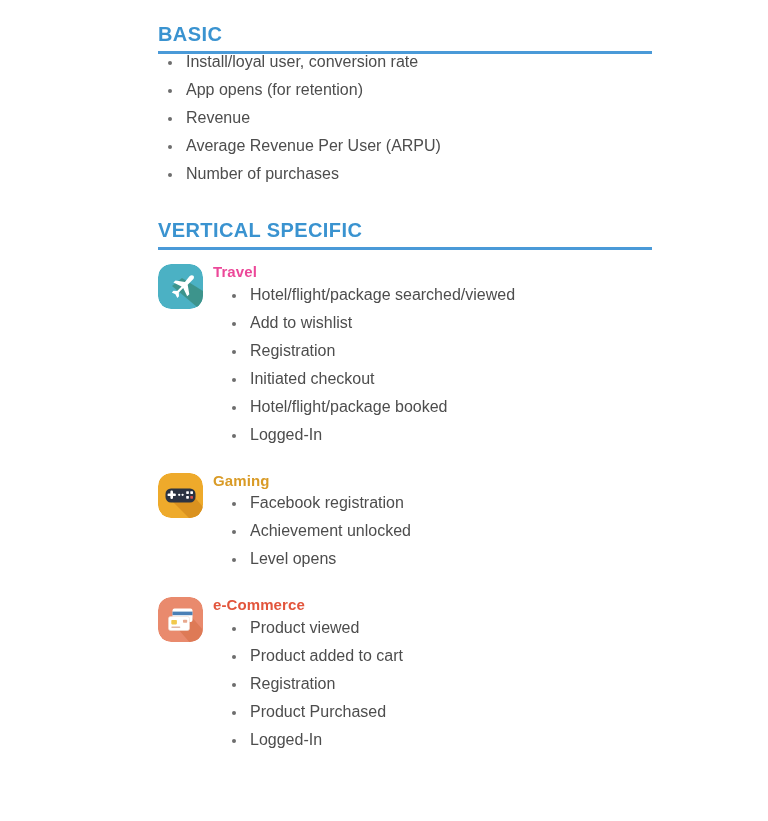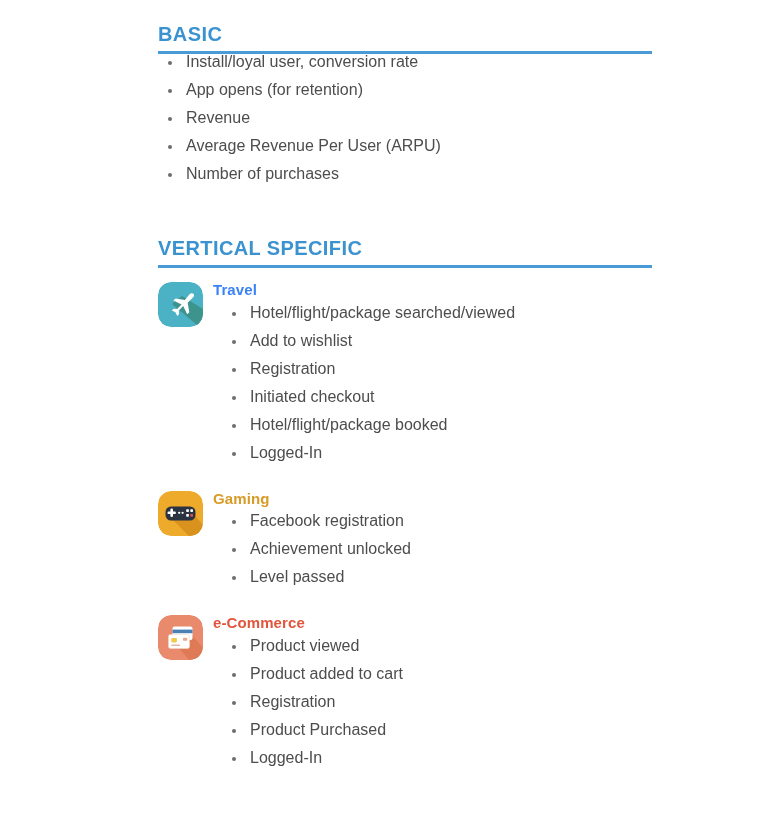--- a/index.html
+++ b/index.html
@@ -64,21 +64,21 @@
     background: #6d6d6d;
   }
 
   .basic-list {
     margin-top: 18px;
     padding-left: 33px;
   }
 
   
   .vertical-section {
-    margin-top: 34px;
+    margin-top: 16px;
   }
   .vertical-block {
     position: relative;
     min-height: 56px;
     padding-left: 55px;
     margin-bottom: 30px;
   }
   .vertical-block:last-child { margin-bottom: 0; }
 
   .vertical-title {
@@ -141,21 +141,21 @@
                 <rect x="0" y="0" width="45" height="45" rx="13" ry="13"></rect>
               </clipPath>
           </defs>
           <g clip-path="url(#clipTravel)">
             <rect x="0" y="0" width="45" height="45" rx="13" ry="13" fill="#4bb1c4"></rect>
             <path d="M14 22 L45 48 L45 45 L45 27 L24 14 Z" fill="#3b8f82" opacity="0.85"></path>
             <path d="M31.5 12.2c1.2-1.2 3.0-1.4 3.9-0.5 0.9 0.9 0.7 2.7-0.5 3.9l-5.2 5.2 1.6 9.4-2.1 2.1-4.0-8.2-4.4 4.4 0.2 3.7-1.7 1.7-1.9-3.6-3.6-1.9 1.7-1.7 3.7 0.2 4.4-4.4-8.2-4.0 2.1-2.1 9.4 1.6z" fill="#ffffff"></path>
           </g>
         </svg>
       </div>
-      <div class="vertical-title" style="color:#3b82f6">Travel</div>
+      <div class="vertical-title" style="color:#ec4899">Travel</div>
       <ul class="bullets">
         <li>Hotel/flight/package searched/viewed</li>
         <li>Add to wishlist</li>
         <li>Registration</li>
         <li>Initiated checkout</li>
         <li>Hotel/flight/package booked</li>
         <li>Logged-In</li>
       </ul>
     </div>
 
@@ -179,21 +179,21 @@
             <rect x="32.3" y="18.2" width="2.7" height="2.7" rx="0.6" fill="#ffffff"></rect>
             <rect x="28.2" y="23.0" width="2.7" height="2.7" rx="0.6" fill="#ffffff"></rect>
             <rect x="32.3" y="23.0" width="2.7" height="2.7" rx="0.6" fill="#d9534f"></rect>
           </g>
         </svg>
       </div>
       <div class="vertical-title" style="color:#d99b26">Gaming</div>
       <ul class="bullets">
         <li>Facebook registration</li>
         <li>Achievement unlocked</li>
-        <li>Level passed</li>
+        <li>Level opens</li>
       </ul>
     </div>
 
     <div class="vertical-block">
       <div class="app-icon">
         <svg width="45" height="45" viewBox="0 0 45 45" xmlns="http://www.w3.org/2000/svg">
           <defs>
             <clipPath id="clipEcom">
                 <rect x="0" y="0" width="45" height="45" rx="13" ry="13"></rect>
               </clipPath>

